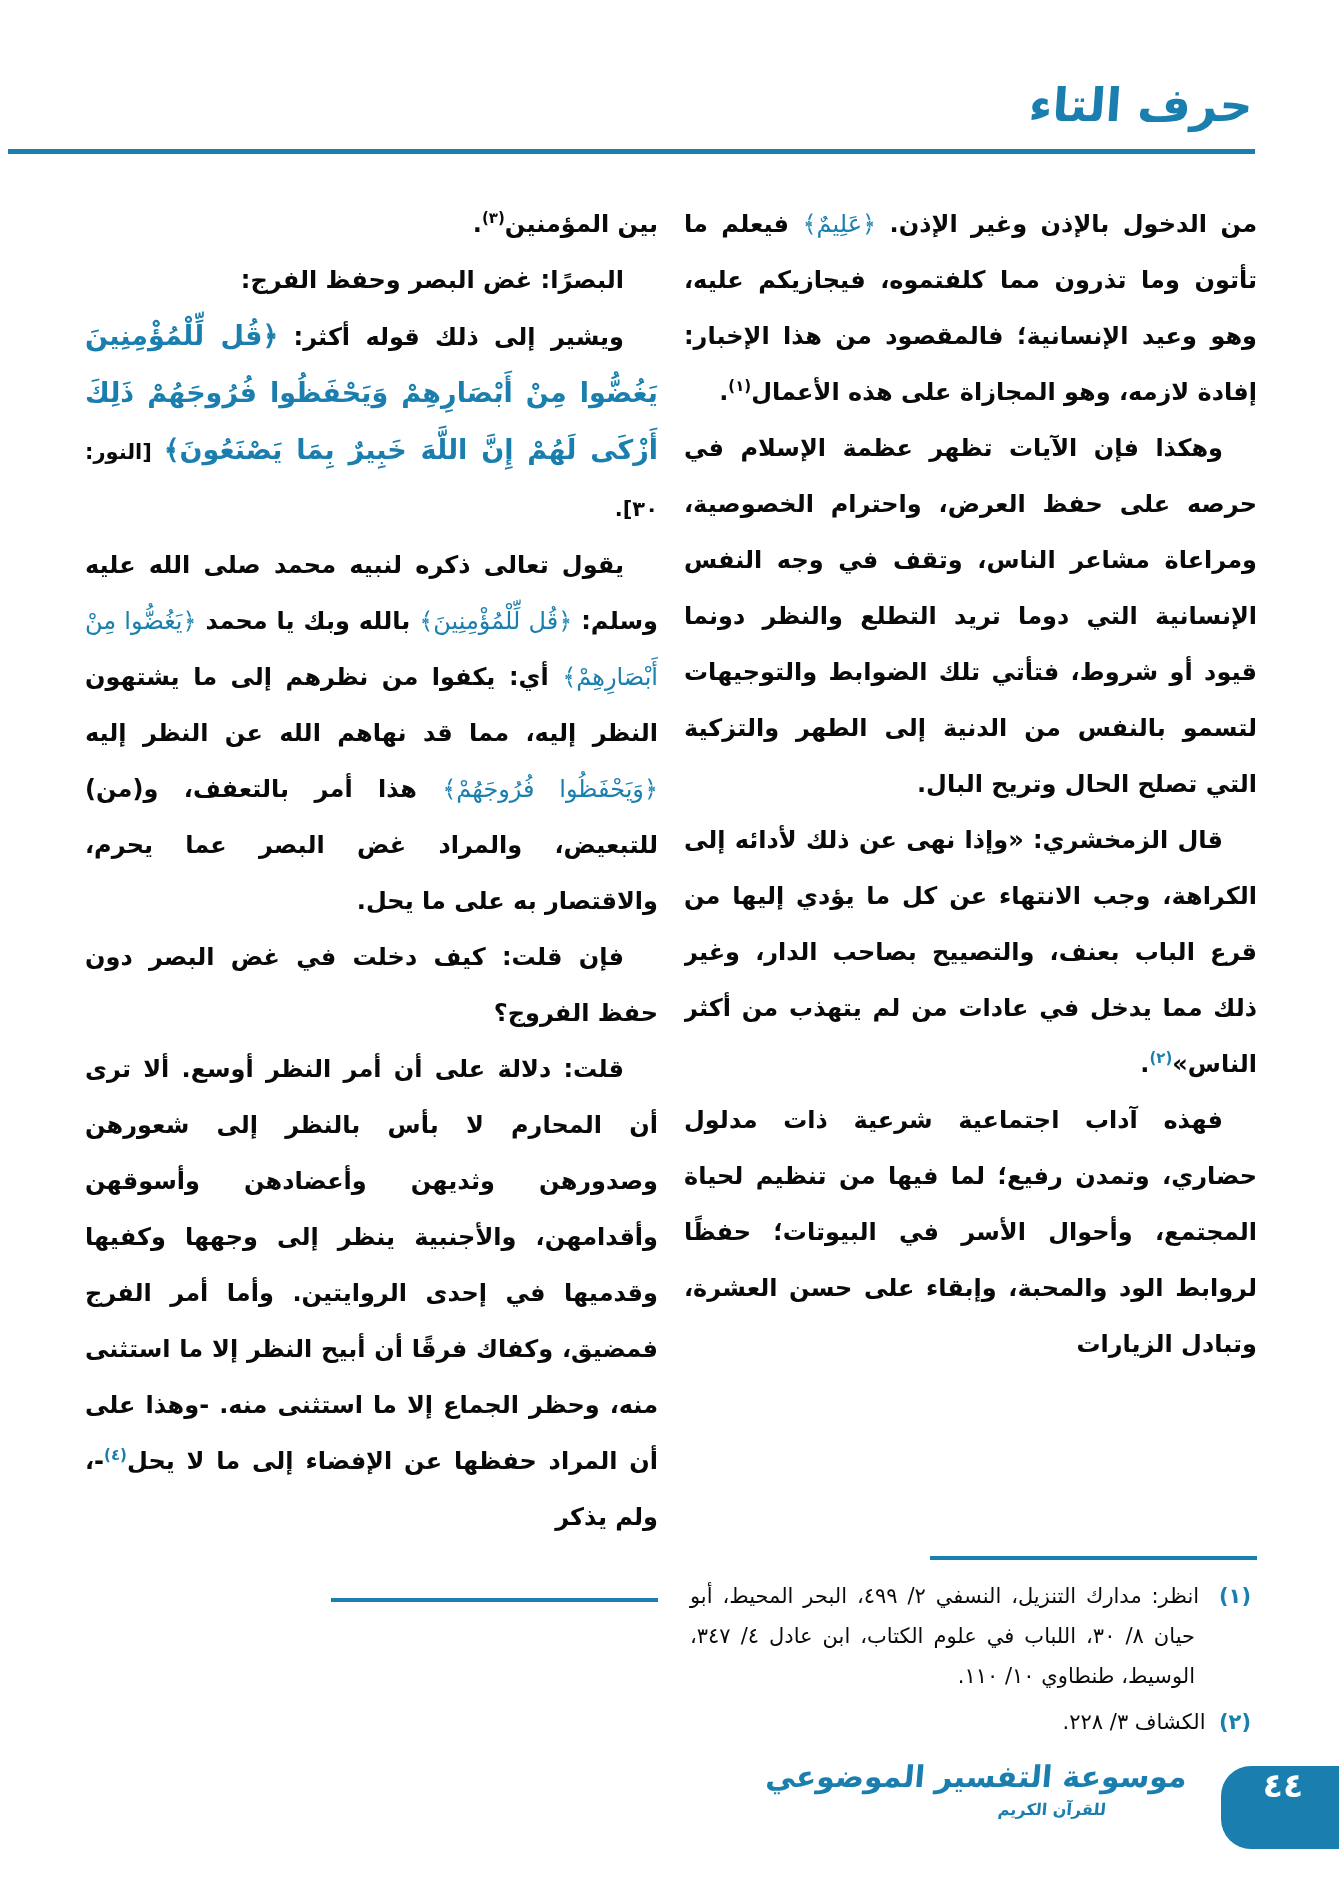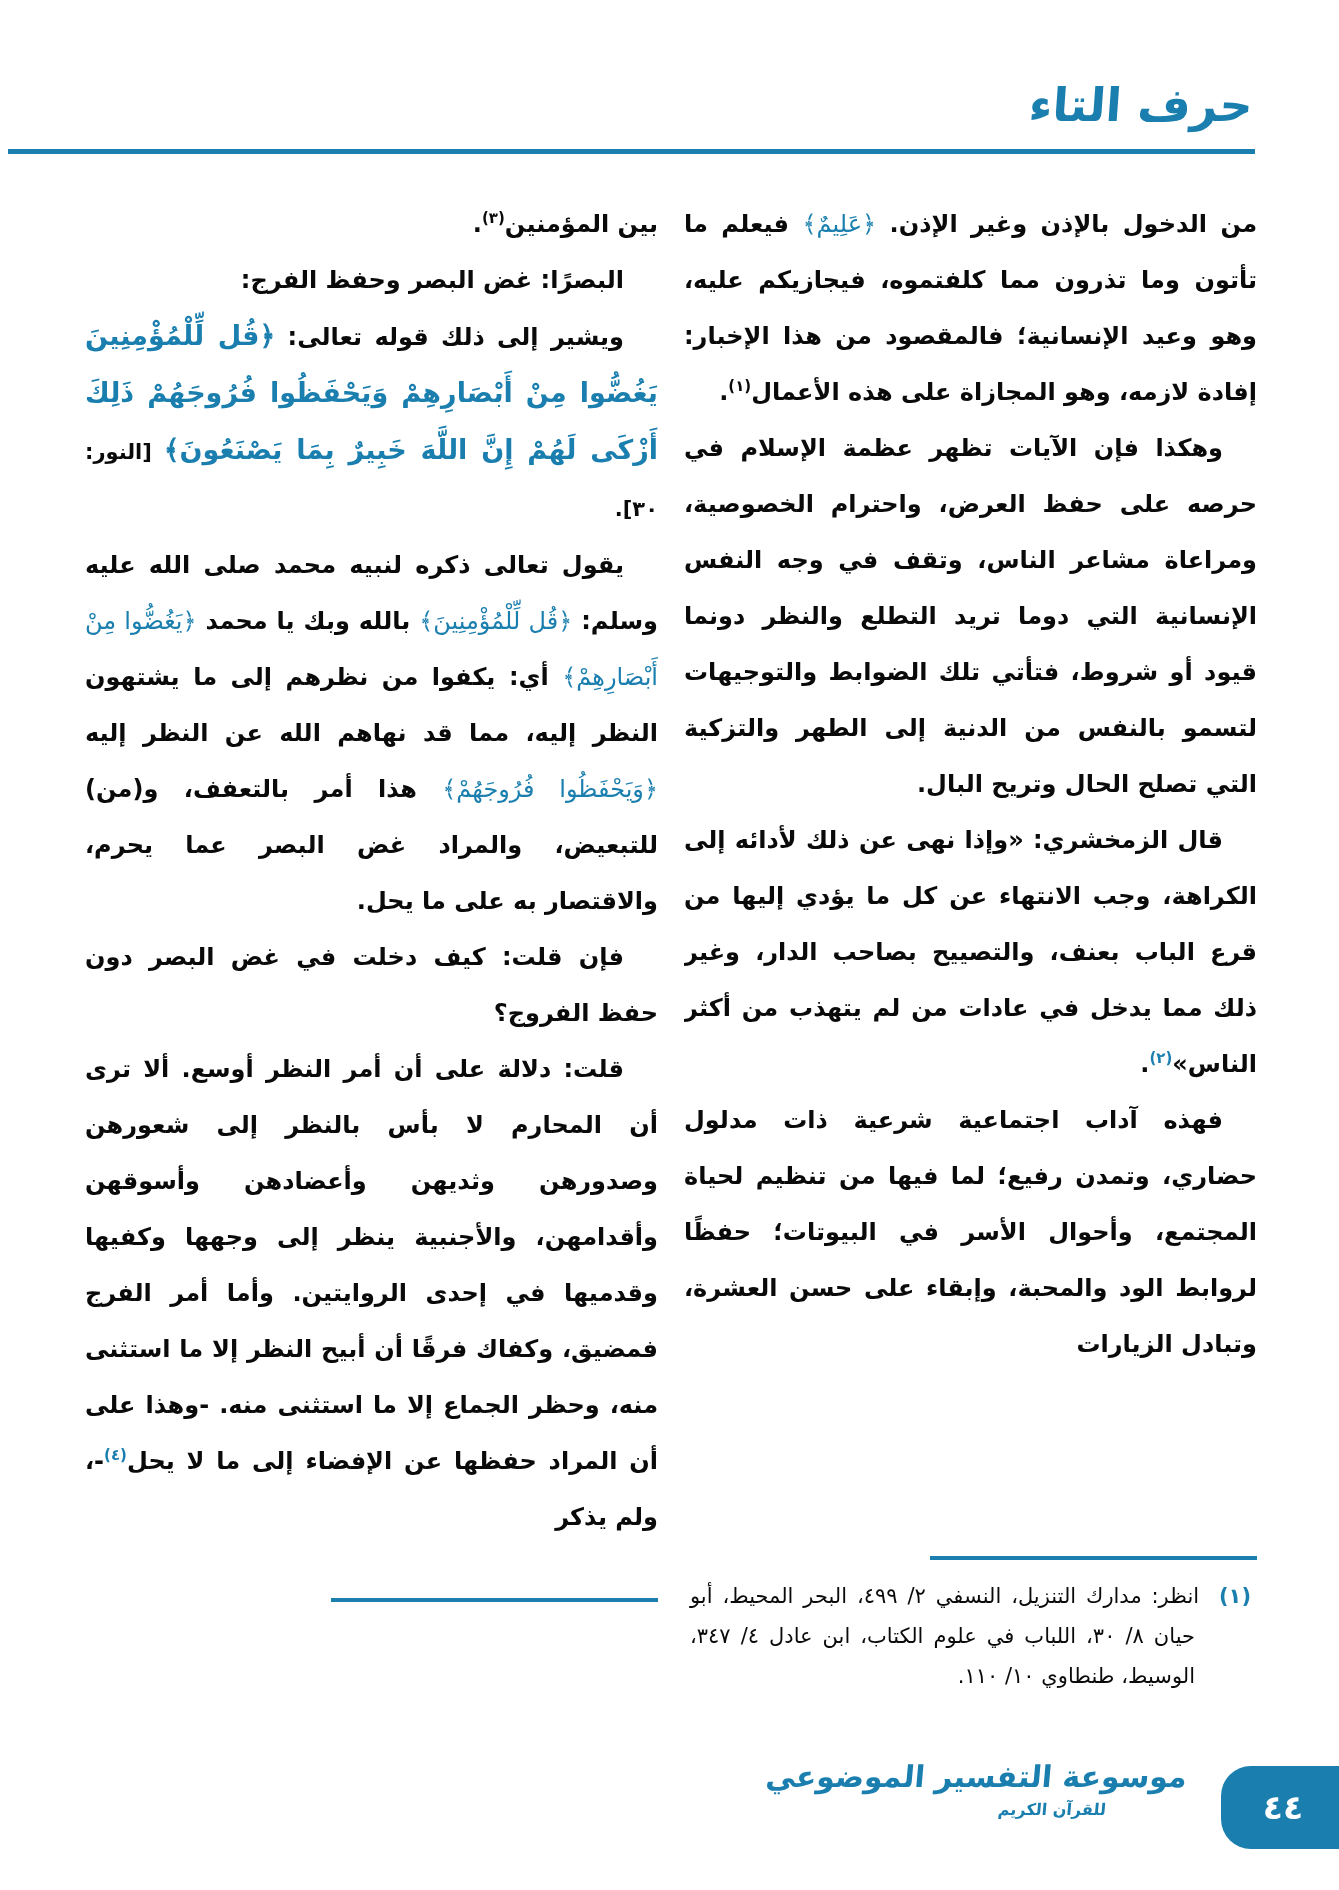--- a/index.html
+++ b/index.html
@@ -65,21 +65,21 @@
     font-size:30px;font-weight:bold;transform:skewX(-5deg);
     letter-spacing:-1px;white-space:nowrap;
   }
   .footer-logo .l2{
     font-size:16px;font-weight:bold;margin-top:8px;transform:skewX(-5deg);
   }
   .page-badge{
     position:absolute;top:1766px;right:0;width:118px;height:83px;
     background:var(--accent,#1a7fae);
     border-radius:30px 0 0 30px;
-    display:flex;align-items:center;justify-content:center;
+    display:flex;align-items:flex-start;justify-content:center;
     color:#ffffff;font-size:33px;font-weight:bold;
     letter-spacing:10px;
     padding-left:6px;box-sizing:border-box;
   }
 </style>
 </head>
 <body>
 
 <div class="page">
 
@@ -91,30 +91,31 @@
     <div class="col col-first">
       <p><span>من الدخول بالإذن وغير الإذن. </span><span class="quran">﴿عَلِيمٌ﴾</span><span> فيعلم ما تأتون وما تذرون مما كلفتموه، فيجازيكم عليه، وهو وعيد الإنسانية؛ فالمقصود من هذا الإخبار: إفادة لازمه، وهو المجازاة على هذه الأعمال</span><sup class="fnref">(١)</sup><span>.</span></p>
       <p class="indent">وهكذا فإن الآيات تظهر عظمة الإسلام في حرصه على حفظ العرض، واحترام الخصوصية، ومراعاة مشاعر الناس، وتقف في وجه النفس الإنسانية التي دوما تريد التطلع والنظر دونما قيود أو شروط، فتأتي تلك الضوابط والتوجيهات لتسمو بالنفس من الدنية إلى الطهر والتزكية التي تصلح الحال وتريح البال.</p>
       <p class="indent"><span>قال الزمخشري: «وإذا نهى عن ذلك لأدائه إلى الكراهة، وجب الانتهاء عن كل ما يؤدي إليها من قرع الباب بعنف، والتصييح بصاحب الدار، وغير ذلك مما يدخل في عادات من لم يتهذب من أكثر الناس»</span><sup class="fnref accent">(٢)</sup><span>.</span></p>
       <p class="indent">فهذه آداب اجتماعية شرعية ذات مدلول حضاري، وتمدن رفيع؛ لما فيها من تنظيم لحياة المجتمع، وأحوال الأسر في البيوتات؛ حفظًا لروابط الود والمحبة، وإبقاء على حسن العشرة، وتبادل الزيارات</p>
     </div>
 
     <div class="col col-second">
       <p><span>بين المؤمنين</span><sup class="fnref">(٣)</sup><span>.</span></p>
       <p class="heading">البصرًا: غض البصر وحفظ الفرج:</p>
-      <p class="indent"><span>ويشير إلى ذلك قوله تعالى: </span><span class="quran-big">﴿قُل لِّلْمُؤْمِنِينَ يَغُضُّوا مِنْ أَبْصَارِهِمْ وَيَحْفَظُوا فُرُوجَهُمْ ذَلِكَ أَزْكَى لَهُمْ إِنَّ اللَّهَ خَبِيرٌ بِمَا يَصْنَعُونَ﴾</span><span class="verse-ref"> [النور: ٣٠].</span></p>
+      <p class="indent"><span>ويشير إلى ذلك قوله أكثر: </span><span class="quran-big">﴿قُل لِّلْمُؤْمِنِينَ يَغُضُّوا مِنْ أَبْصَارِهِمْ وَيَحْفَظُوا فُرُوجَهُمْ ذَلِكَ أَزْكَى لَهُمْ إِنَّ اللَّهَ خَبِيرٌ بِمَا يَصْنَعُونَ﴾</span><span class="verse-ref"> [النور: ٣٠].</span></p>
       <p class="indent"><span>يقول تعالى ذكره لنبيه محمد صلى الله عليه وسلم: </span><span class="quran">﴿قُل لِّلْمُؤْمِنِينَ﴾</span><span> بالله وبك يا محمد </span><span class="quran">﴿يَغُضُّوا مِنْ أَبْصَارِهِمْ﴾</span><span> أي: يكفوا من نظرهم إلى ما يشتهون النظر إليه، مما قد نهاهم الله عن النظر إليه </span><span class="quran">﴿وَيَحْفَظُوا فُرُوجَهُمْ﴾</span><span> هذا أمر بالتعفف، و(من) للتبعيض، والمراد غض البصر عما يحرم، والاقتصار به على ما يحل.</span></p>
       <p class="indent">فإن قلت: كيف دخلت في غض البصر دون حفظ الفروج؟</p>
       <p class="indent"><span>قلت: دلالة على أن أمر النظر أوسع. ألا ترى أن المحارم لا بأس بالنظر إلى شعورهن وصدورهن وثديهن وأعضادهن وأسوقهن وأقدامهن، والأجنبية ينظر إلى وجهها وكفيها وقدميها في إحدى الروايتين. وأما أمر الفرج فمضيق، وكفاك فرقًا أن أبيح النظر إلا ما استثنى منه، وحظر الجماع إلا ما استثنى منه. -وهذا على أن المراد حفظها عن الإفضاء إلى ما لا يحل</span><sup class="fnref accent">(٤)</sup><span>-، ولم يذكر</span></p>
     </div>
   </div>
 
   <div class="footnotes fn-first">
     <div class="fn-sep"></div>
     <p class="fn-item"><span class="fn-num">(١)</span>&nbsp;&nbsp;<span>انظر: مدارك التنزيل، النسفي ٢/ ٤٩٩، البحر المحيط، أبو حيان ٨/ ٣٠، اللباب في علوم الكتاب، ابن عادل ٤/ ٣٤٧، الوسيط، طنطاوي ١٠/ ١١٠.</span></p>
+    <p class="fn-item"><span class="fn-num">(٢)</span>&nbsp;&nbsp;<span>الكشاف ٣/ ٢٢٨.</span></p>
   </div>
 
   <div class="footnotes fn-second">
     <div class="fn-sep"></div>
   </div>
 
   <div class="footer-logo">
     <div class="l1">موسوعة التفسير الموضوعي</div>
     <div class="l2">للقرآن الكريم</div>
   </div>

